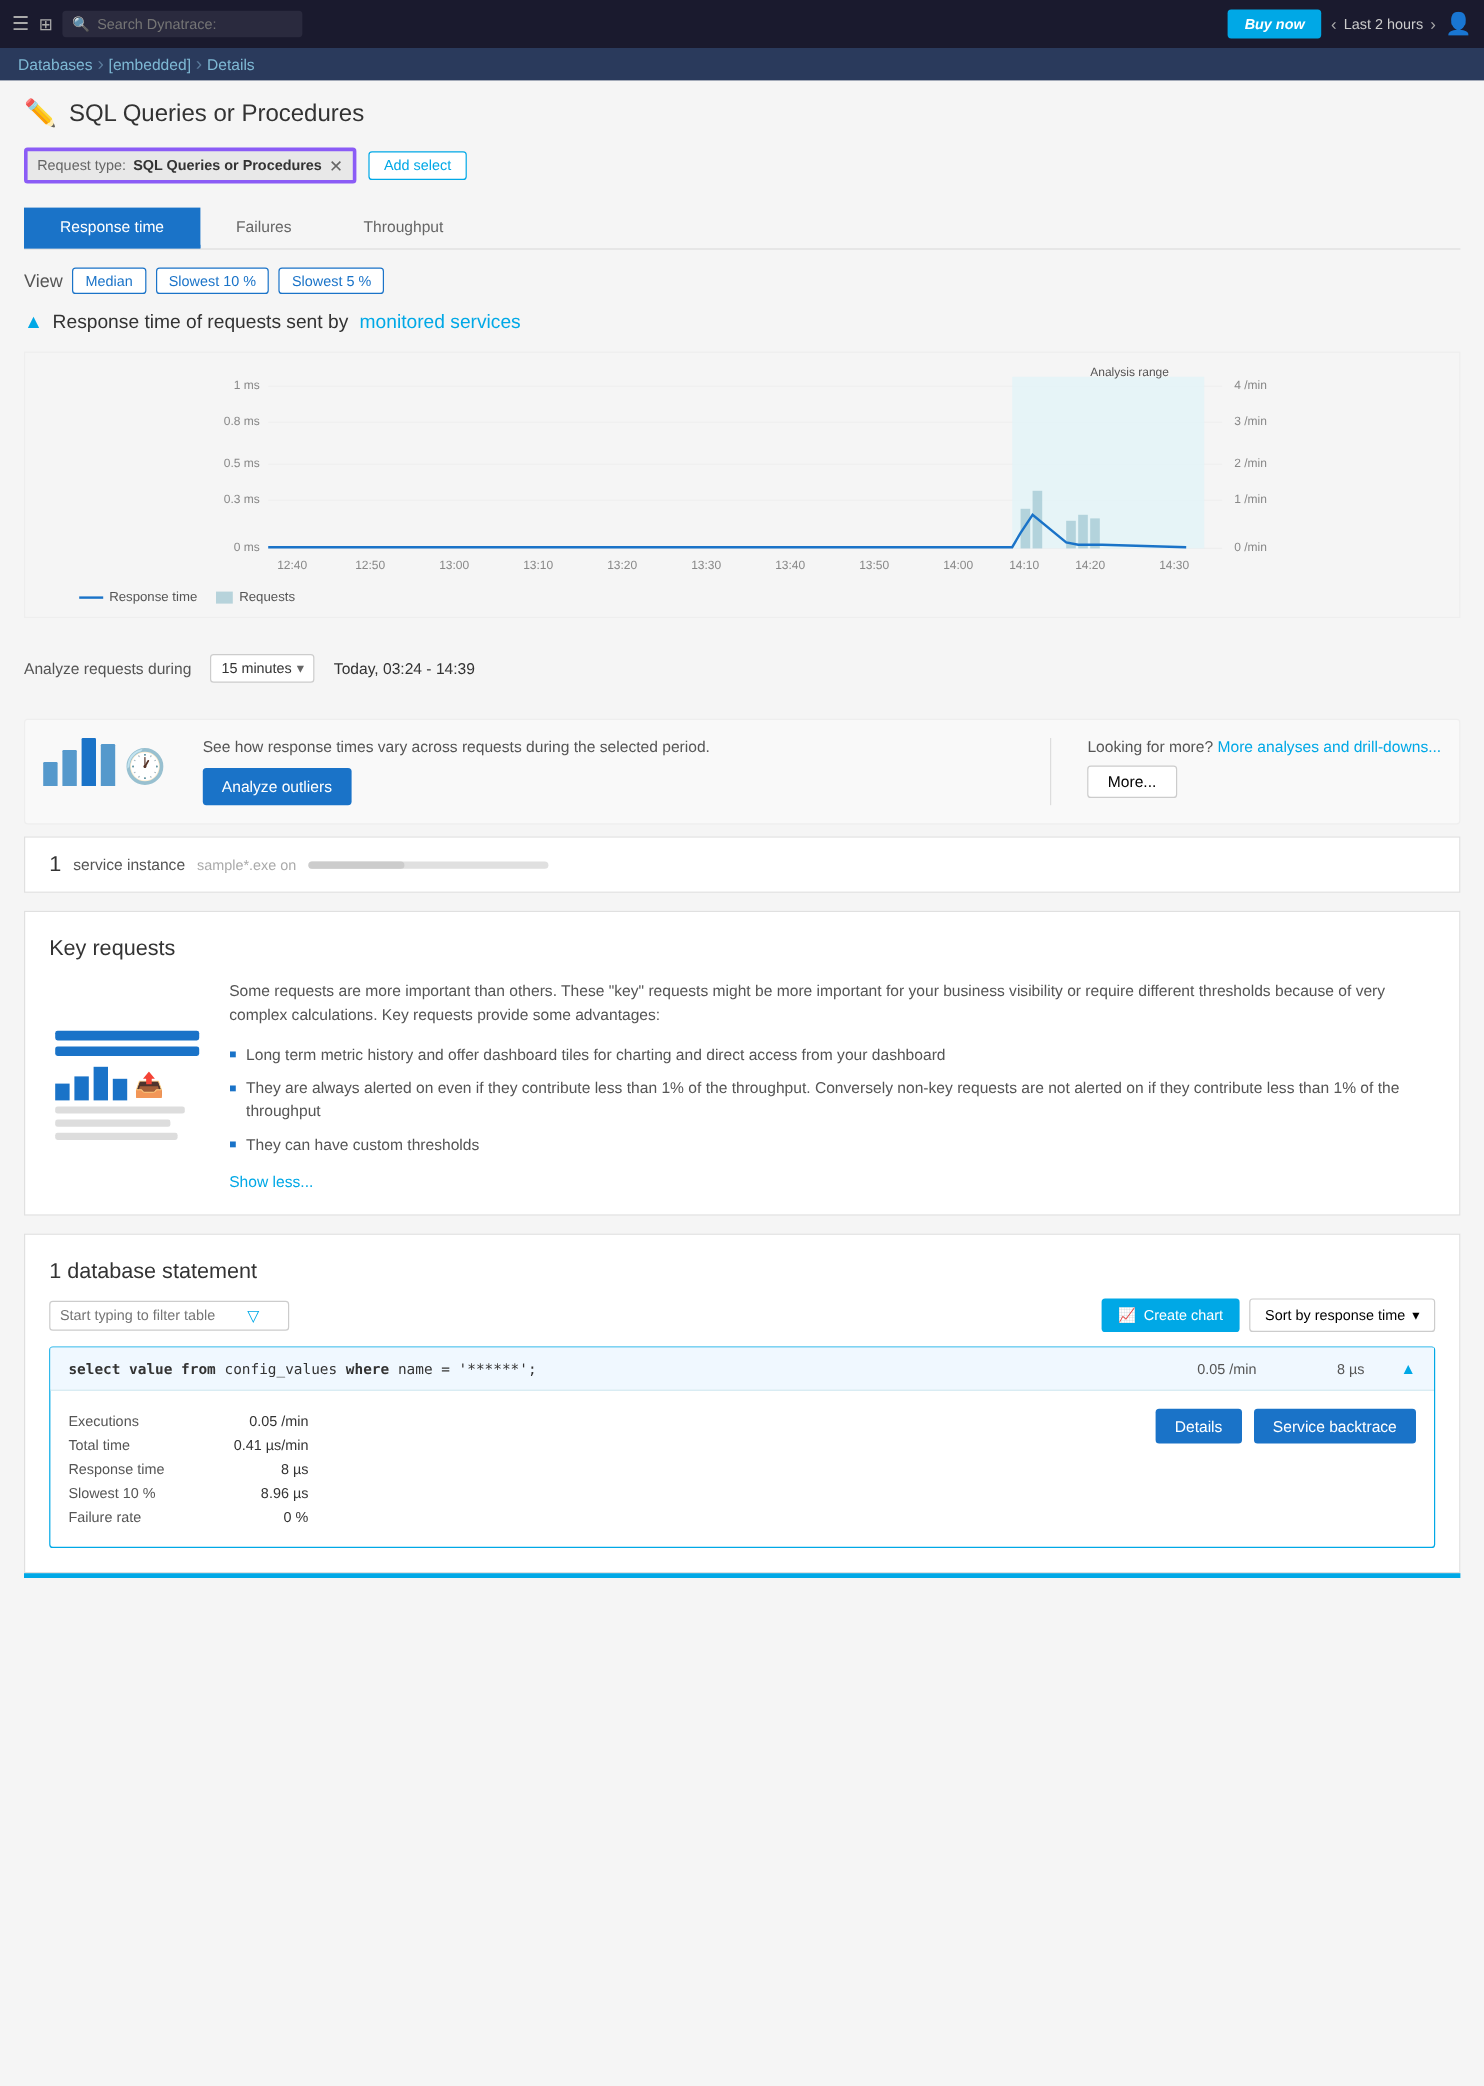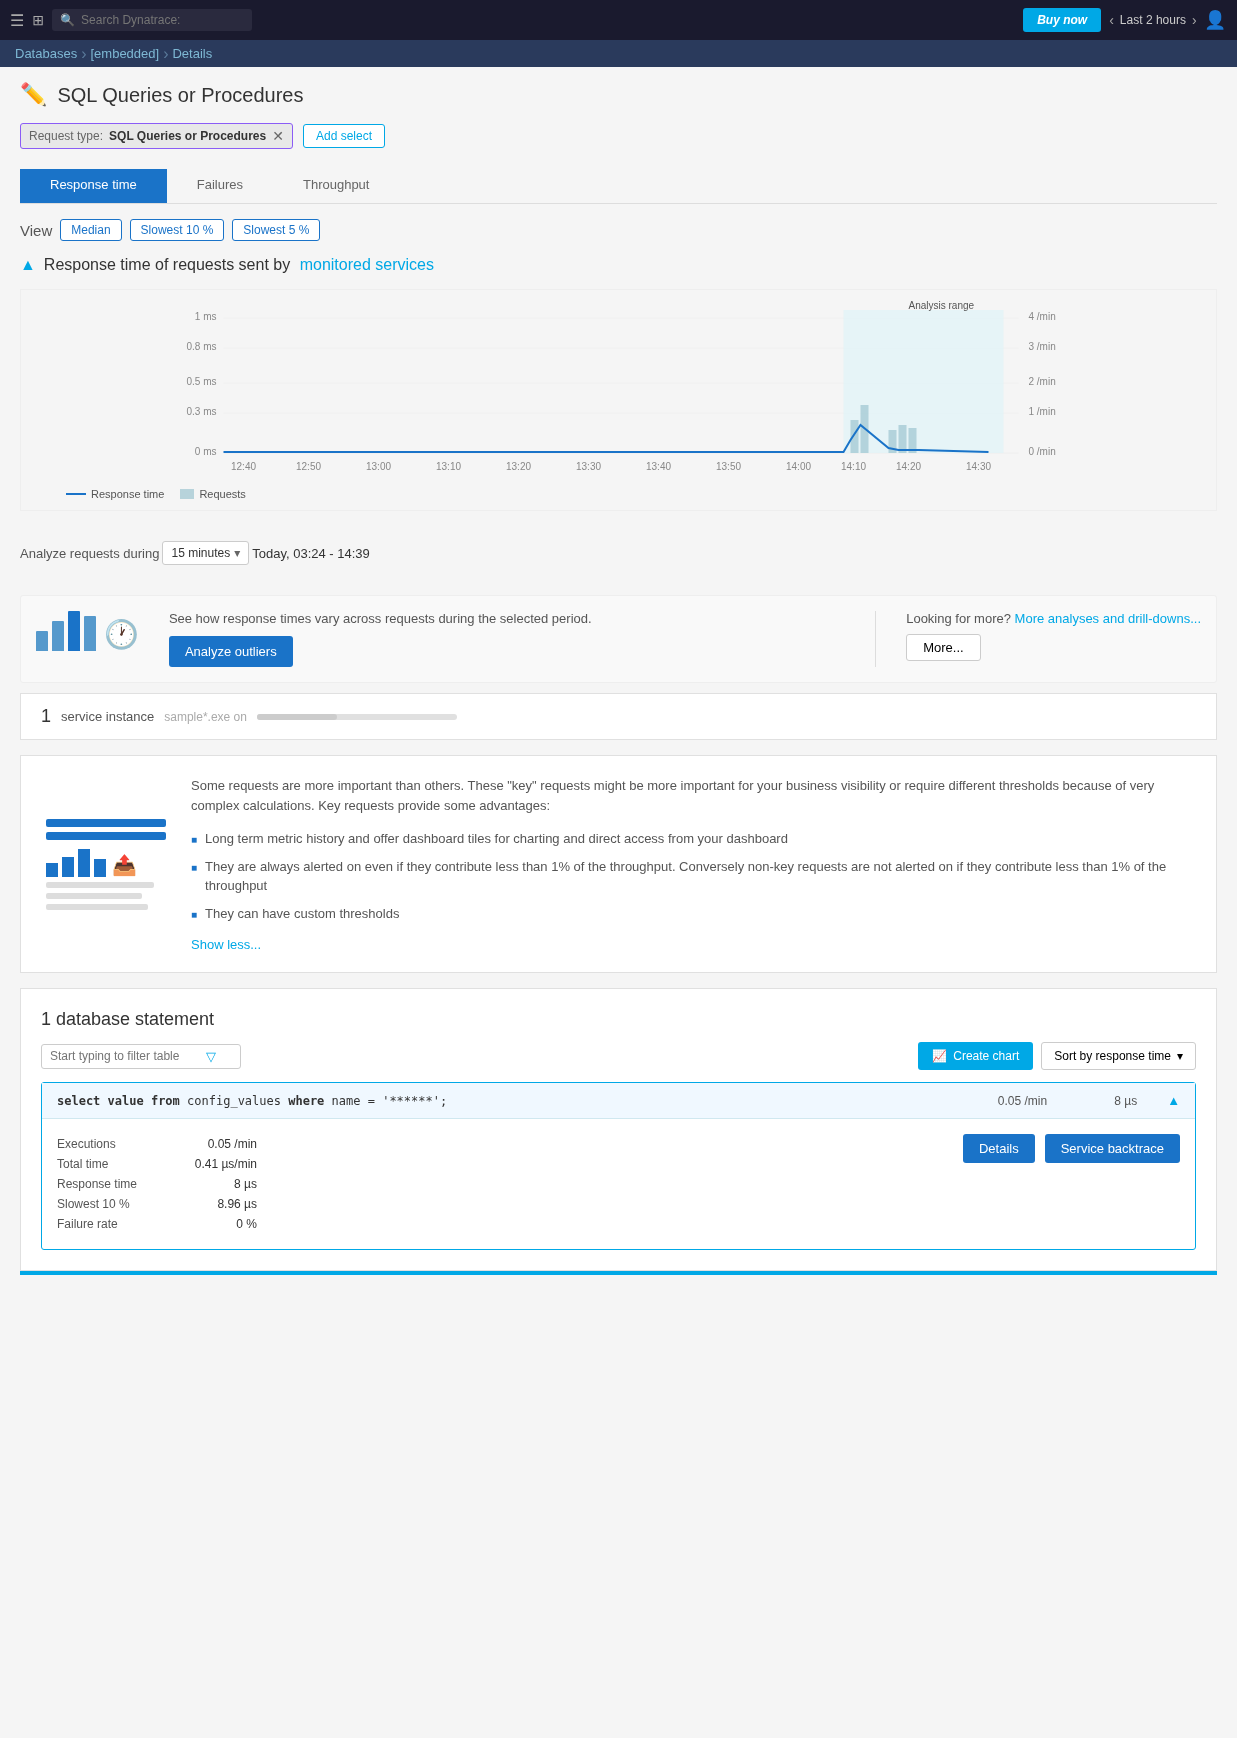--- a/index.html
+++ b/index.html
@@ -25,21 +25,21 @@
     
     .main { padding: 15px 20px; }
 
     
     .page-header { display: flex; align-items: center; gap: 10px; margin-bottom: 15px; }
     .page-icon { font-size: 22px; color: #555; }
     .page-title { font-size: 20px; font-weight: 300; color: #333; }
 
     
     .filter-bar { display: flex; align-items: center; gap: 10px; margin-bottom: 20px; }
-    .filter-tag { background: #e8e8e8; border: 1px solid #8b5cf6; border-radius: 3px; padding: 4px 8px; font-size: 12px; display: flex; align-items: center; gap: 6px; }
+    .filter-tag { background: #e8e8e8; border: 3px solid #8b5cf6; border-radius: 3px; padding: 4px 8px; font-size: 12px; display: flex; align-items: center; gap: 6px; }
     .filter-tag .label { color: #666; }
     .filter-tag .value { color: #333; font-weight: bold; }
     .filter-tag .remove { cursor: pointer; color: #666; font-size: 14px; }
     .add-filter-btn { border: 1px solid #00a8e6; color: #00a8e6; background: white; padding: 4px 12px; border-radius: 3px; cursor: pointer; font-size: 12px; }
 
     
     .tabs { display: flex; border-bottom: 1px solid #ddd; margin-bottom: 15px; }
     .tab { padding: 8px 30px; font-size: 13px; cursor: pointer; color: #666; border-bottom: 3px solid transparent; }
     .tab.active { background: #1a73c8; color: white; border-bottom: 3px solid #1a73c8; }
 
@@ -52,21 +52,21 @@
     
     .section-header { display: flex; align-items: center; gap: 8px; margin-bottom: 15px; font-size: 16px; color: #333; font-weight: 400; }
     .section-header .collapse-icon { color: #00a8e6; cursor: pointer; }
 
     
     .chart-container { position: relative; margin-bottom: 20px; border: 1px solid #eee; padding: 10px; }
     .chart-svg { width: 100%; height: 180px; }
     .chart-y-label { font-size: 10px; fill: #888; }
 
     
-    .analyze-bar { display: flex; align-items: center; gap: 3px; margin-bottom: 20px; padding: 10px 0; }
+    .analyze-bar { display: flex; align-items: center; gap: 16px; margin-bottom: 20px; padding: 10px 0; }
     .analyze-bar .label { font-size: 13px; color: #555; }
     .time-select { border: 1px solid #ccc; border-radius: 3px; padding: 4px 8px; font-size: 12px; display: flex; align-items: center; gap: 4px; cursor: pointer; background: white; }
     .time-select .dropdown-arrow { color: #666; }
     .date-range { font-size: 13px; color: #333; }
 
     
     .outlier-section { background: #f9f9f9; border: 1px solid #eee; border-radius: 3px; padding: 15px; display: flex; align-items: flex-start; gap: 30px; margin-bottom: 10px; }
     .outlier-text { flex: 1; }
     .outlier-text p { font-size: 13px; color: #555; margin-bottom: 10px; }
     .analyze-btn { background: #1a73c8; color: white; border: none; padding: 8px 16px; border-radius: 3px; cursor: pointer; font-size: 13px; font-weight: 500; }
@@ -292,20 +292,21 @@
   <div class="service-instance-bar">
     <span class="service-instance-count">1</span>
     <span class="service-instance-label">service instance</span>
     <span class="service-instance-name">sample*.exe on</span>
     <div class="progress-bar-container">
       <div class="progress-bar-fill"></div>
     </div>
   </div>
 
   <div class="section-panel">
+    <h2 class="section-title">Key requests</h2>
     <div class="key-requests-content">
       <div class="key-requests-icon">
         <div style="display:flex; flex-direction:column; gap:5px; width:120px;">
           <div class="mock-row blue" style="height:8px; width:100%;"></div>
           <div class="mock-row blue2" style="height:8px; width:100%;"></div>
           <div style="display:flex; gap:4px; margin-top:4px; align-items:flex-end;">
             <div style="width:12px; height:14px; background:#1a73c8;"></div>
             <div style="width:12px; height:20px; background:#1a73c8;"></div>
             <div style="width:12px; height:28px; background:#1a73c8;"></div>
             <div style="width:12px; height:18px; background:#1a73c8;"></div>

